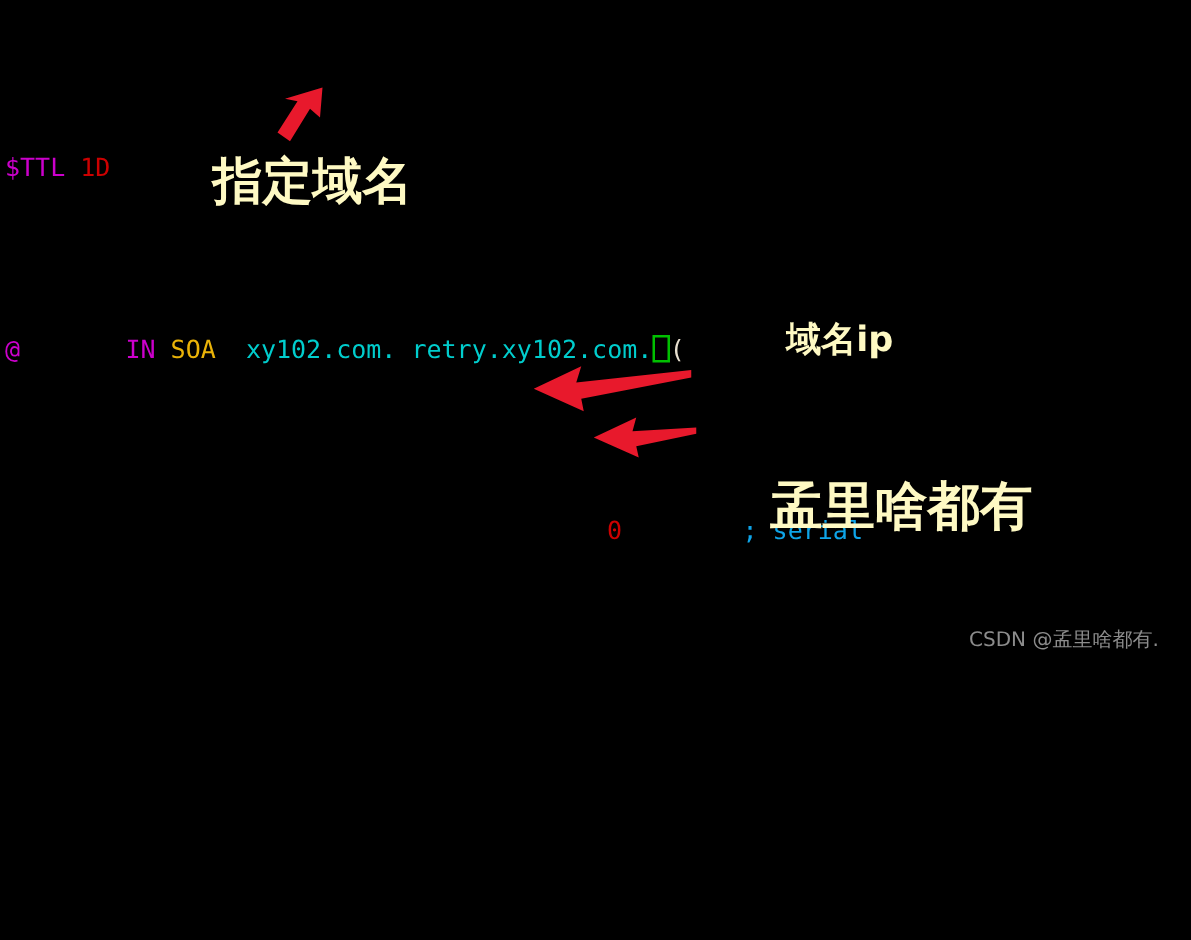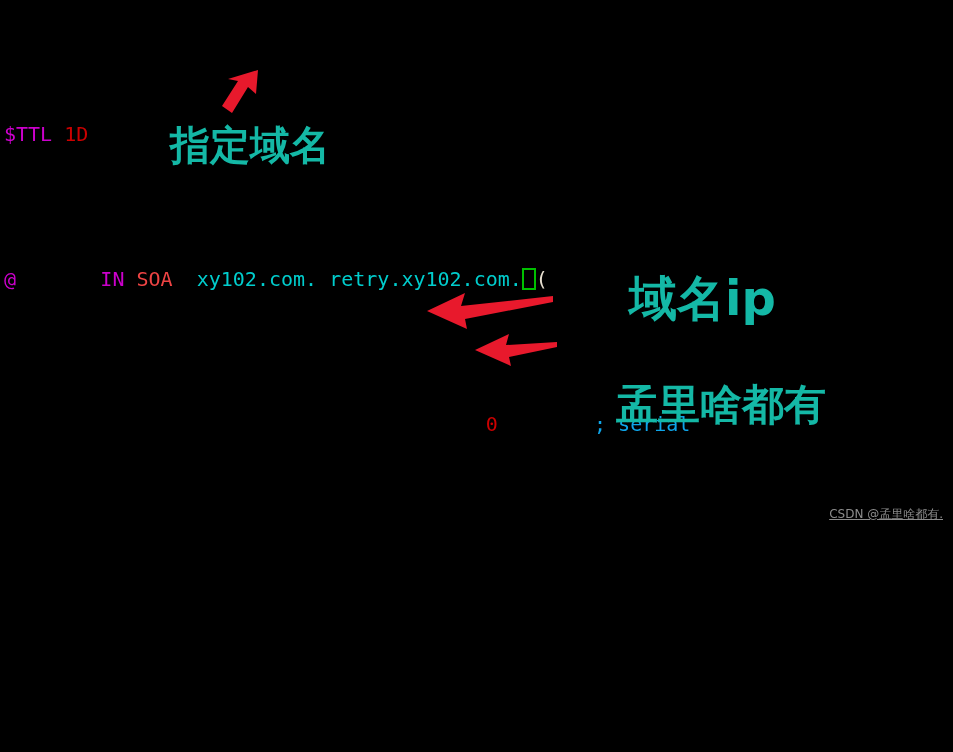--- a/index.html
+++ b/index.html
@@ -30,60 +30,59 @@
   }
   .line {
     height: 29px;
     white-space: pre;
   }
 
   
   .c-directive { color: #cc00cc; }   
   .c-magenta   { color: #cc00cc; }
   .c-number    { color: #cc0000; }   
-  .c-type      { color: #ef4444; }   
+  .c-type      { color: #eab308; }   
   .c-domain    { color: #00cdcd; }   
   .c-comment   { color: #0ea5e9; }   
   .c-plain     { color: #e8e0d0; }   
 
   
   .cursor-box {
     display: inline-block;
     width: 14px;
     height: 22px;
     vertical-align: -4px;
     box-sizing: border-box;
     border: 2px solid #00c000;
     background: transparent;
   }
 
   
   .anno-text {
     position: absolute;
-    color: #14b8a6;
+    color: #fef9c3;
     font-family: "DejaVu Sans", "Liberation Sans", sans-serif;
     font-weight: 700;
     white-space: nowrap;
     line-height: 1;
   }
   .anno-arrow {
     position: absolute;
     pointer-events: none;
   }
 
   
   .watermark {
     position: absolute;
-    right: 10px;
+    right: 26px;
     bottom: 8px;
     color: #8c8c8c;
     font-family: "DejaVu Sans", "Liberation Sans", sans-serif;
-    font-size: 12px;
+    font-size: 16px;
     white-space: nowrap;
-    text-decoration: underline;
   }
 </style>
 </head>
 <body>
 
 <div id="screen">
 
   <div class="term">
 
     
@@ -126,21 +125,21 @@
   </div>
 
   <svg class="anno-arrow" style="left:205px; top:68px;" width="70" height="50" viewBox="0 0 70 50">
     <polygon points="53,2 51,26 43,19 27,45 17,38 33,13 23,11" fill="#e8192c"></polygon>
   </svg>
   <div class="anno-text" style="left:170px; top:125px; font-size:40px;">指定域名</div>
 
   <svg class="anno-arrow" style="left:425px; top:289px;" width="130" height="42" viewBox="0 0 130 42">
     <polygon points="2,22 40,4 36,17 128,7 128,13 40,30 42,40" fill="#e8192c"></polygon>
   </svg>
-  <div class="anno-text" style="left:629px; top:274px; font-size:48px;">域名ip</div>
+  <div class="anno-text" style="left:629px; top:258px; font-size:28px;">域名ip</div>
 
   <svg class="anno-arrow" style="left:473px; top:330px;" width="86" height="38" viewBox="0 0 86 38">
     <polygon points="2,20 36,4 33,15 84,12 84,17 36,27 38,36" fill="#e8192c"></polygon>
   </svg>
   <div class="anno-text" style="left:616px; top:384px; font-size:42px;">孟里啥都有</div>
 
   <div class="watermark">CSDN @孟里啥都有.</div>
 
 </div>
 

